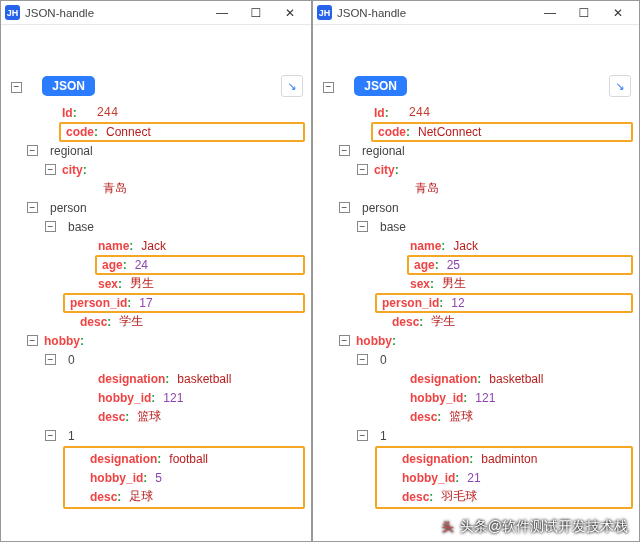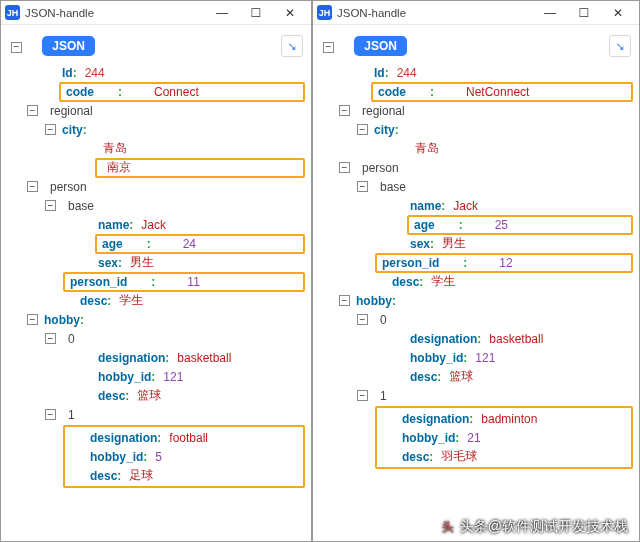--- a/index.html
+++ b/index.html
@@ -61,20 +61,21 @@
     flex: 1;
     position: relative;
     padding: 8px 0 8px 4px;
     overflow: hidden;
   }
   .root-row {
     display: flex;
     align-items: center;
     justify-content: space-between;
     padding: 2px 8px 6px 6px;
+    margin-top: 40px;
   }
   .root-badge {
     background: #2b7cff;
     color: #fff;
     font-weight: 600;
     padding: 3px 10px;
     border-radius: 5px;
     font-size: 12px;
     margin-left: 14px;
   }
@@ -104,34 +105,33 @@
     align-items: center;
     justify-content: center;
     font-size: 10px;
     line-height: 1;
     color: #333;
     margin-right: 3px;
     background: #fff;
   }
   .spacer { width: 11px; margin-right: 3px; display:inline-block; }
   .k-idx { color: #444; margin-left: 9px; }
-  .k-green { color: #0369a1; font-weight: 600; margin-left: 3px; }
+  .k-green { color: #ef4444; font-weight: 600; margin-left: 3px; }
   .colon { color: #1e9e3e; font-weight: 600; }
-  .v-num { color: #c0392b; margin-left: 8px; }
+  .v-num { color: #c0392b; margin-left: 20px; font-family: Liberation Mono, monospace; }
   .v-str { color: #b91c1c; margin-left: 8px; }
   .v-pur { color: #8e44ad; margin-left: 8px; }
   .hl {
     border: 2px solid #f5a623;
     border-radius: 2px;
     padding: 0 4px 0 2px;
     height: 20px;
     display: inline-flex;
     align-items: center;
     min-width: 0;
-    gap: 24px;
   }
   .hl-full { flex: 1; margin-right: 6px; }
   .block-hl {
     border: 2px solid #f5a623;
     border-radius: 2px;
     margin: 1px 6px 1px 0;
     padding: 1px 2px 1px 0;
   }
   .ind { display:inline-block; }
   .i1 { width: 18px; }
@@ -210,27 +210,20 @@
             <span class="toggle">−</span>
             <span class="k-green">city</span>
             <span class="colon"> :</span>
           </div>
         <div class="row">
             <span class="ind i4"></span>
             <span class="spacer"></span>
             <span class="v-str">青岛</span>
           </div>
         <div class="row">
-            <span class="ind i4"></span>
-            <span class="spacer"></span>
-            <span class="hl hl-full">
-              <span class="v-str">南京</span>
-            </span>
-          </div>
-        <div class="row">
             <span class="ind i1"></span>
             <span class="toggle">−</span>
             <span class="k-idx">person</span>
           </div>
         <div class="row">
             <span class="ind i2"></span>
             <span class="toggle">−</span>
             <span class="k-idx">base</span>
           </div>
         <div class="row">
@@ -254,21 +247,21 @@
             <span class="spacer"></span>
             <span class="k-green">sex</span>
             <span class="colon"> :</span>
             <span class="v-str">男生</span>
           </div>
         <div class="row">
             <span class="ind i3"></span>
             <span class="hl hl-full">
               <span class="k-green">person_id</span>
               <span class="colon"> :</span>
-              <span class="v-pur">11</span>
+              <span class="v-pur">17</span>
             </span>
           </div>
         <div class="row">
             <span class="ind i3"></span>
             <span class="spacer"></span>
             <span class="k-green">desc</span>
             <span class="colon"> :</span>
             <span class="v-str">学生</span>
           </div>
         <div class="row">

